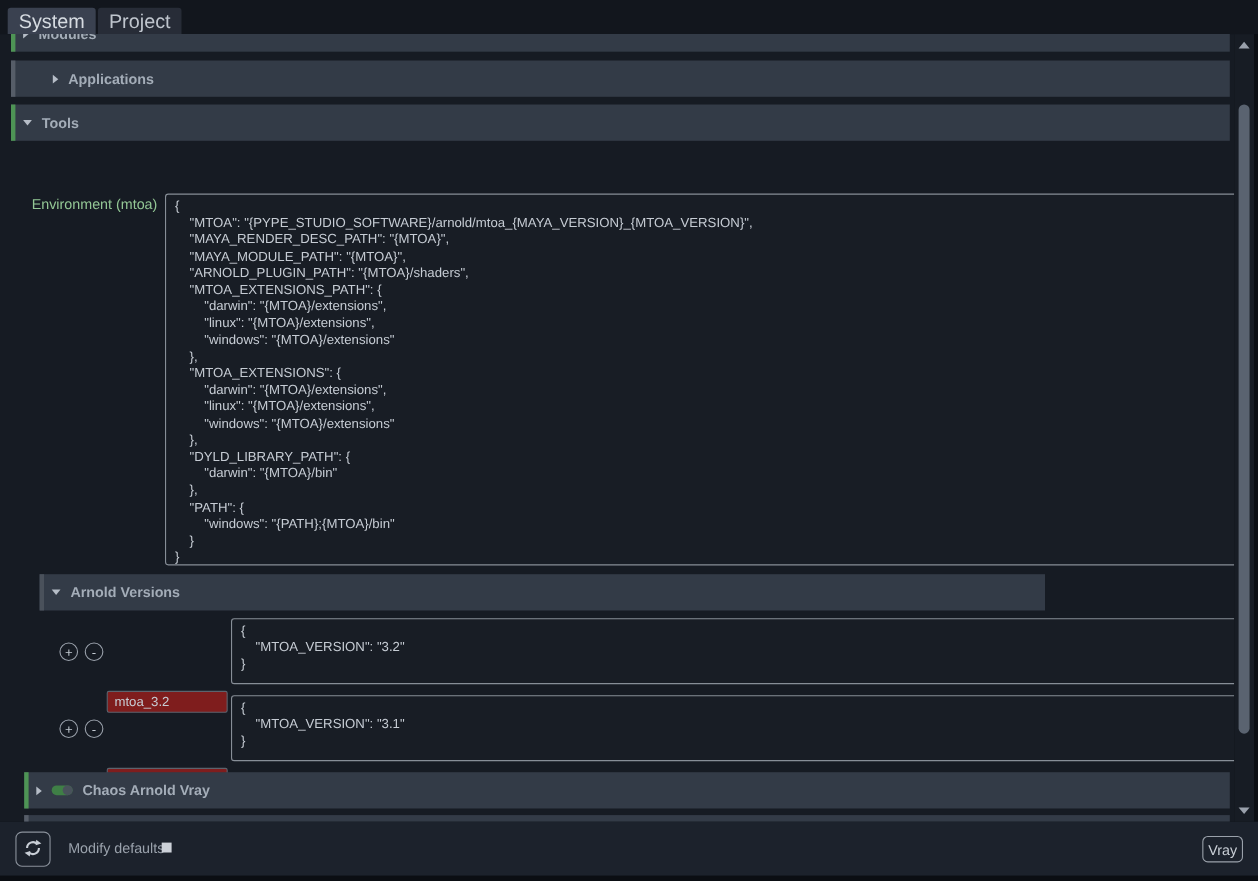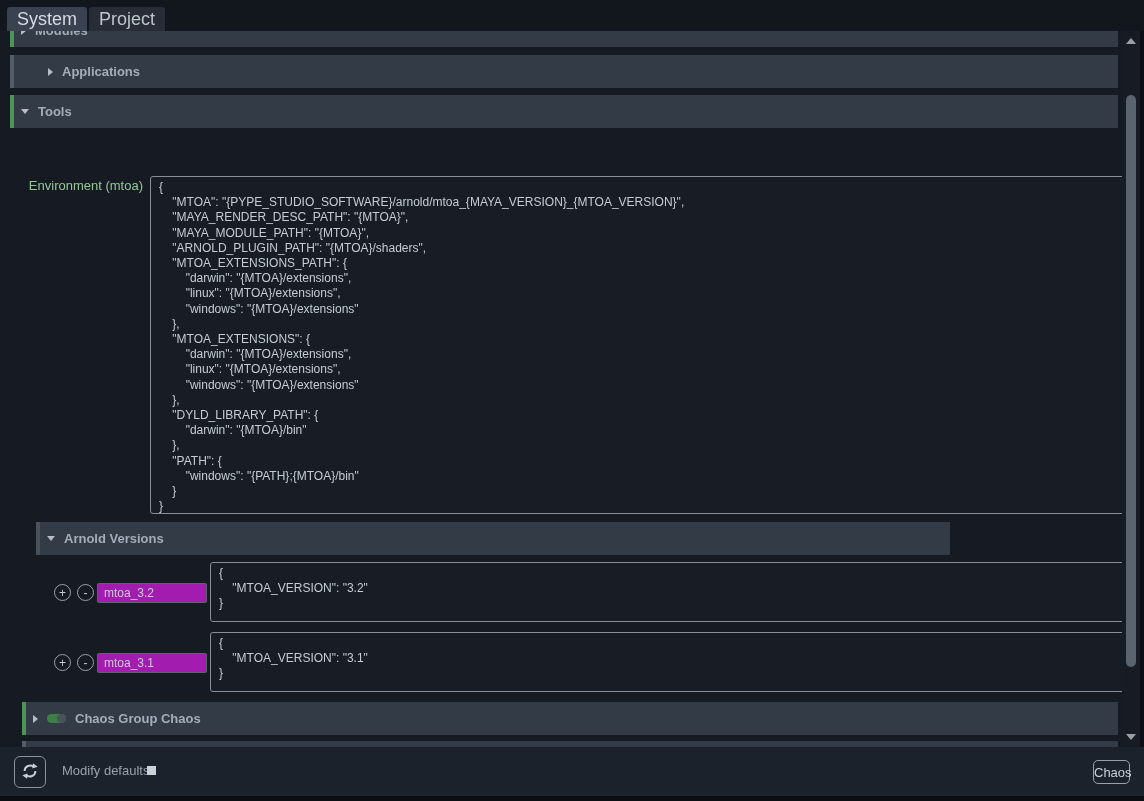--- a/index.html
+++ b/index.html
@@ -54,23 +54,23 @@
     padding:3px 8px; resize:none; white-space:pre; overflow:hidden; outline:none; }
   #env-json { position:absolute; top:145px; left:150px; width:978px; height:338px; }
 
   .ver-btn { position:absolute; width:17px; height:17px; border-radius:50%;
     border:1px solid #9aa1ab; background:transparent; color:#c3cad2;
     font-size:12px; line-height:14px; text-align:center; padding:0; cursor:default; }
   #v1-add    { left:54px; top:553px; }  #v1-remove { left:77px; top:553px; }
   #v2-add    { left:54px; top:623px; }  #v2-remove { left:77px; top:623px; }
 
   input.ver-name { position:absolute; box-sizing:border-box; width:110px; height:20px;
-    background:#a21caf; border:1px solid #5c636d; border-radius:2px;
+    background:#7f1d1d; border:1px solid #5c636d; border-radius:2px;
     color:#c6ccd4; font-family:"Liberation Sans",sans-serif; font-size:12px;
-    padding:2px 6px; outline:none; }
+    padding:2px 6px; outline:none;margin-top:45px; }
   #v1-name { left:97px; top:552px; }
   #v2-name { left:97px; top:622px; }
 
   #v1-json { position:absolute; left:210px; top:531px; width:918px; height:60px; }
   #v2-json { position:absolute; left:210px; top:601px; width:918px; height:60px; }
 
   
   .vscroll { position:absolute; top:31px; left:1122px; width:18px; height:716px;
     background:#171c24; }
   .sb-btn { position:absolute; left:0; width:18px; height:16px;
@@ -165,21 +165,21 @@
     <button class="ver-btn" id="v2-add">+</button>
     <button class="ver-btn" id="v2-remove">-</button>
     <input class="ver-name" id="v2-name" value="mtoa_3.1" style="">
     <textarea class="code" id="v2-json" spellcheck="false" style="">{
     "MTOA_VERSION": "3.1"
 }</textarea>
 
     <div class="row green" id="row-vray">
       <span class="caret-right"></span>
       <span class="toggle"></span>
-      <span>Chaos Group Chaos</span>
+      <span>Chaos Arnold Vray</span>
     </div>
 
     <div class="row" id="row-clipped"></div>
   </div>
 
   <div class="vscroll">
     <div class="sb-btn sb-up">
       <span class="tri-up"></span>
     </div>
     <div class="sb-thumb"></div>
@@ -194,16 +194,16 @@
         <svg width="18" height="18" viewBox="0 0 16 16">
           <path d="M3.2 8 a4.8 4.8 0 0 1 8.2-3.4" stroke="#c8ced6" stroke-width="1.7" fill="none"></path>
           <path d="M12.8 8 a4.8 4.8 0 0 1 -8.2 3.4" stroke="#c8ced6" stroke-width="1.7" fill="none"></path>
           <polygon points="10.6,1.2 14.8,4.2 10.2,5.7" fill="#c8ced6"></polygon>
           <polygon points="5.4,14.8 1.2,11.8 5.8,10.3" fill="#c8ced6"></polygon>
         </svg>
       </span>
     </button>
     <span class="modify-label">Modify defaults</span>
     <span class="modify-check"></span>
-    <button class="save-btn">Chaos</button>
+    <button class="save-btn">Vray</button>
   </div>
 
 </div>
 
 </body></html>

